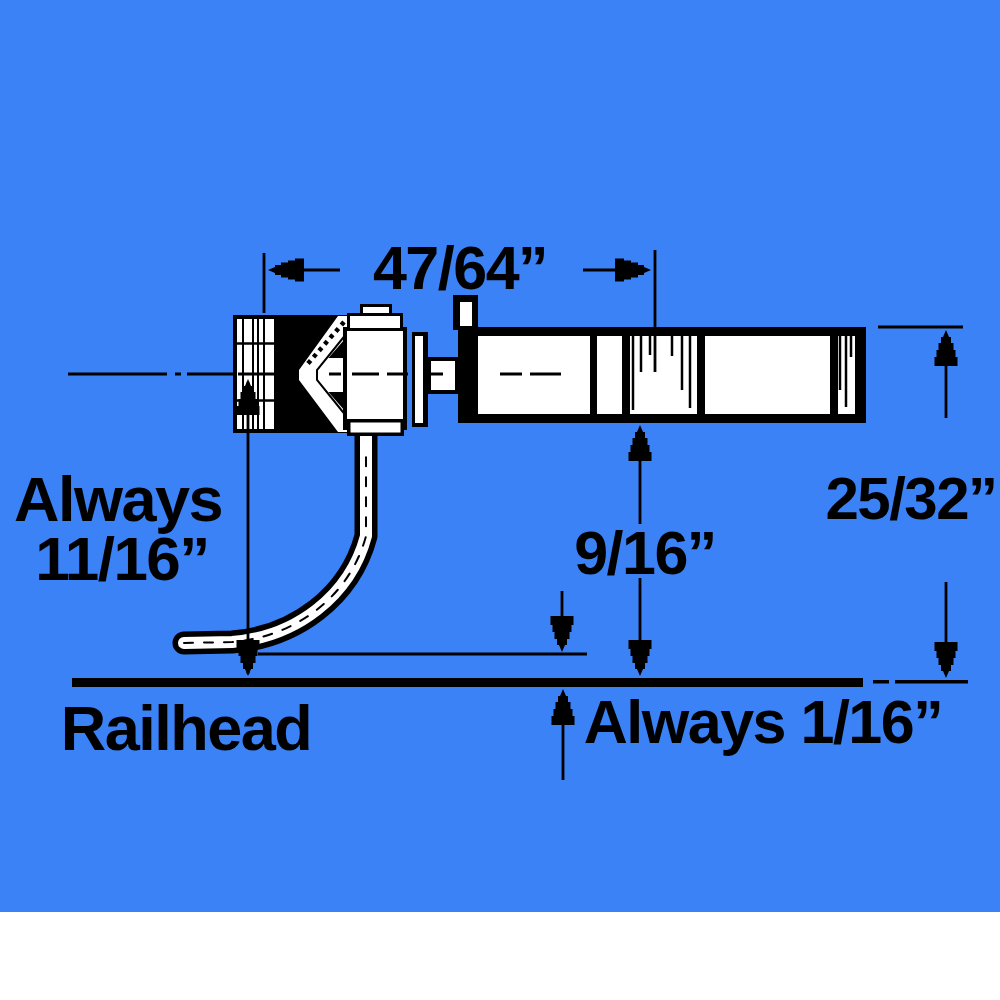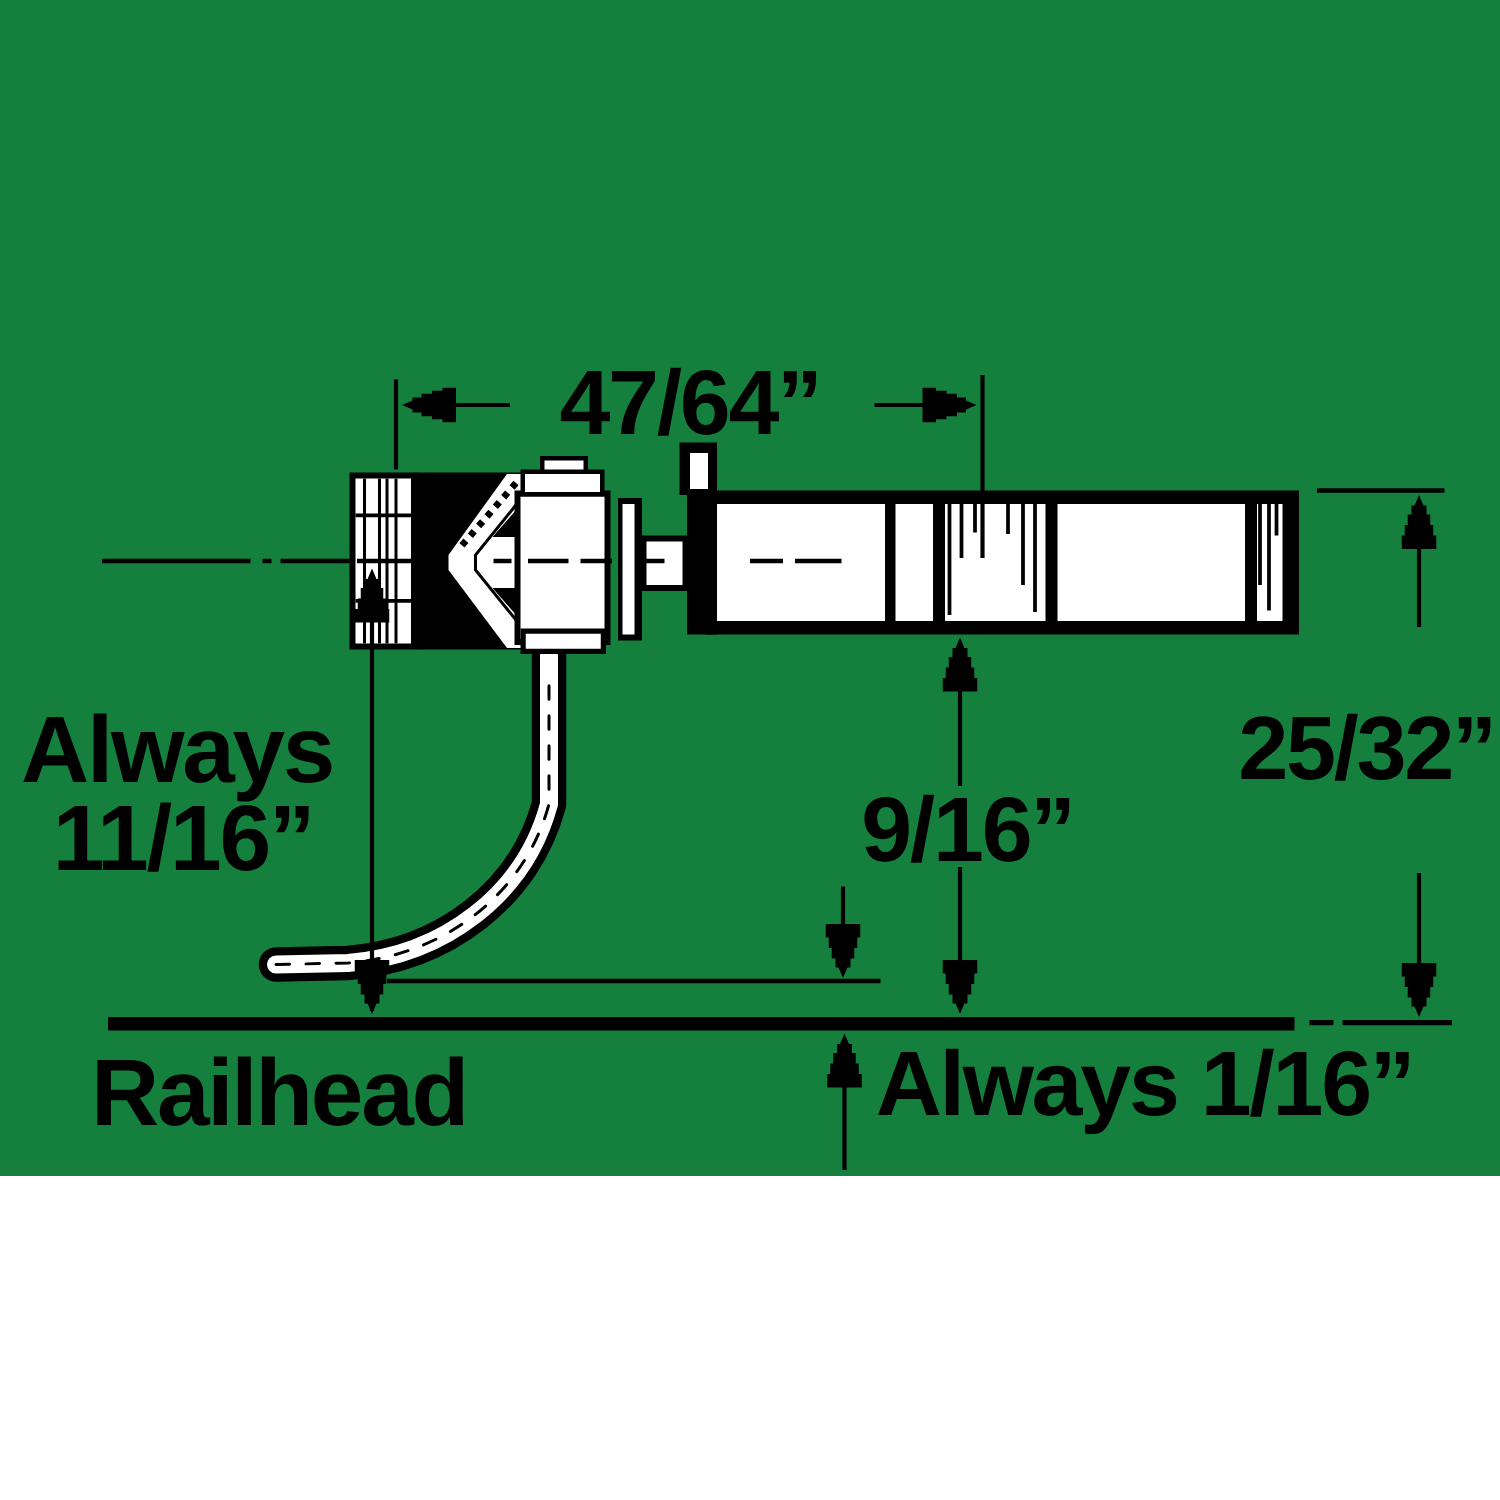--- a/index.html
+++ b/index.html
@@ -1,19 +1,19 @@
 <!DOCTYPE html>
 <html><head>
 <meta charset="utf-8">
 <style>
   html,body{margin:0;padding:0;background:#ffffff;}
   .canvas{
     position:relative;
-    width:1000px;height:784px;
-    background:#15803d;
+    width:1000px;height:912px;
+    background:#3b82f6;
     overflow:hidden;
     font-family:"Liberation Sans", sans-serif;
   }
   svg text{
     font-family:"Liberation Sans","DejaVu Sans",sans-serif;
     font-weight:bold;
     fill:#000;
     letter-spacing:-1.5px;
   }
 </style>

